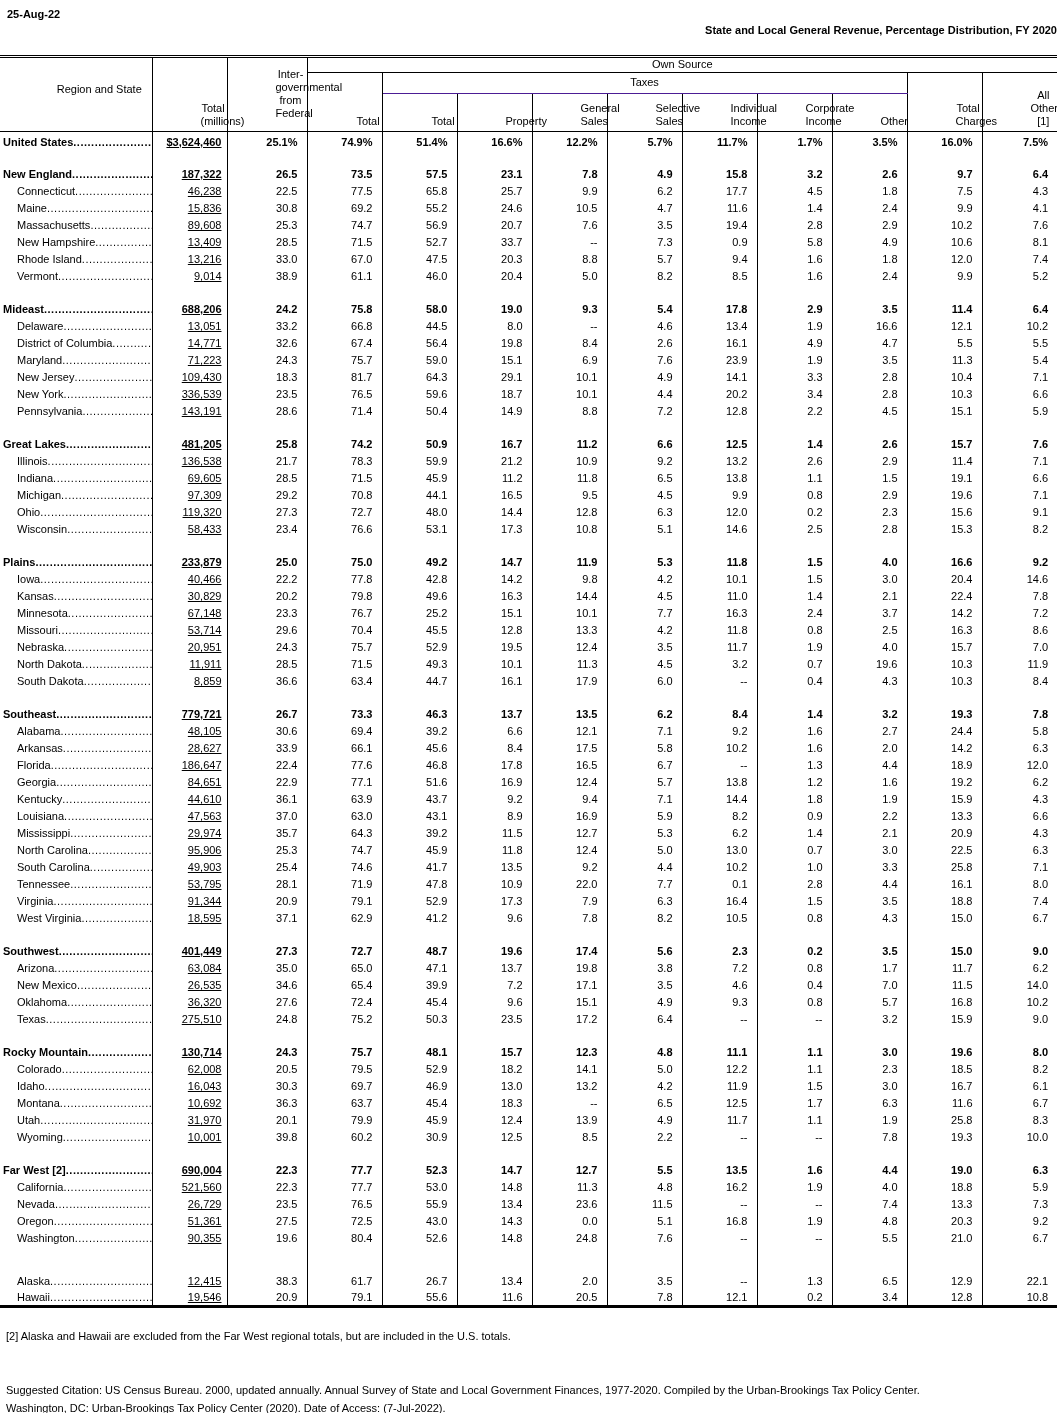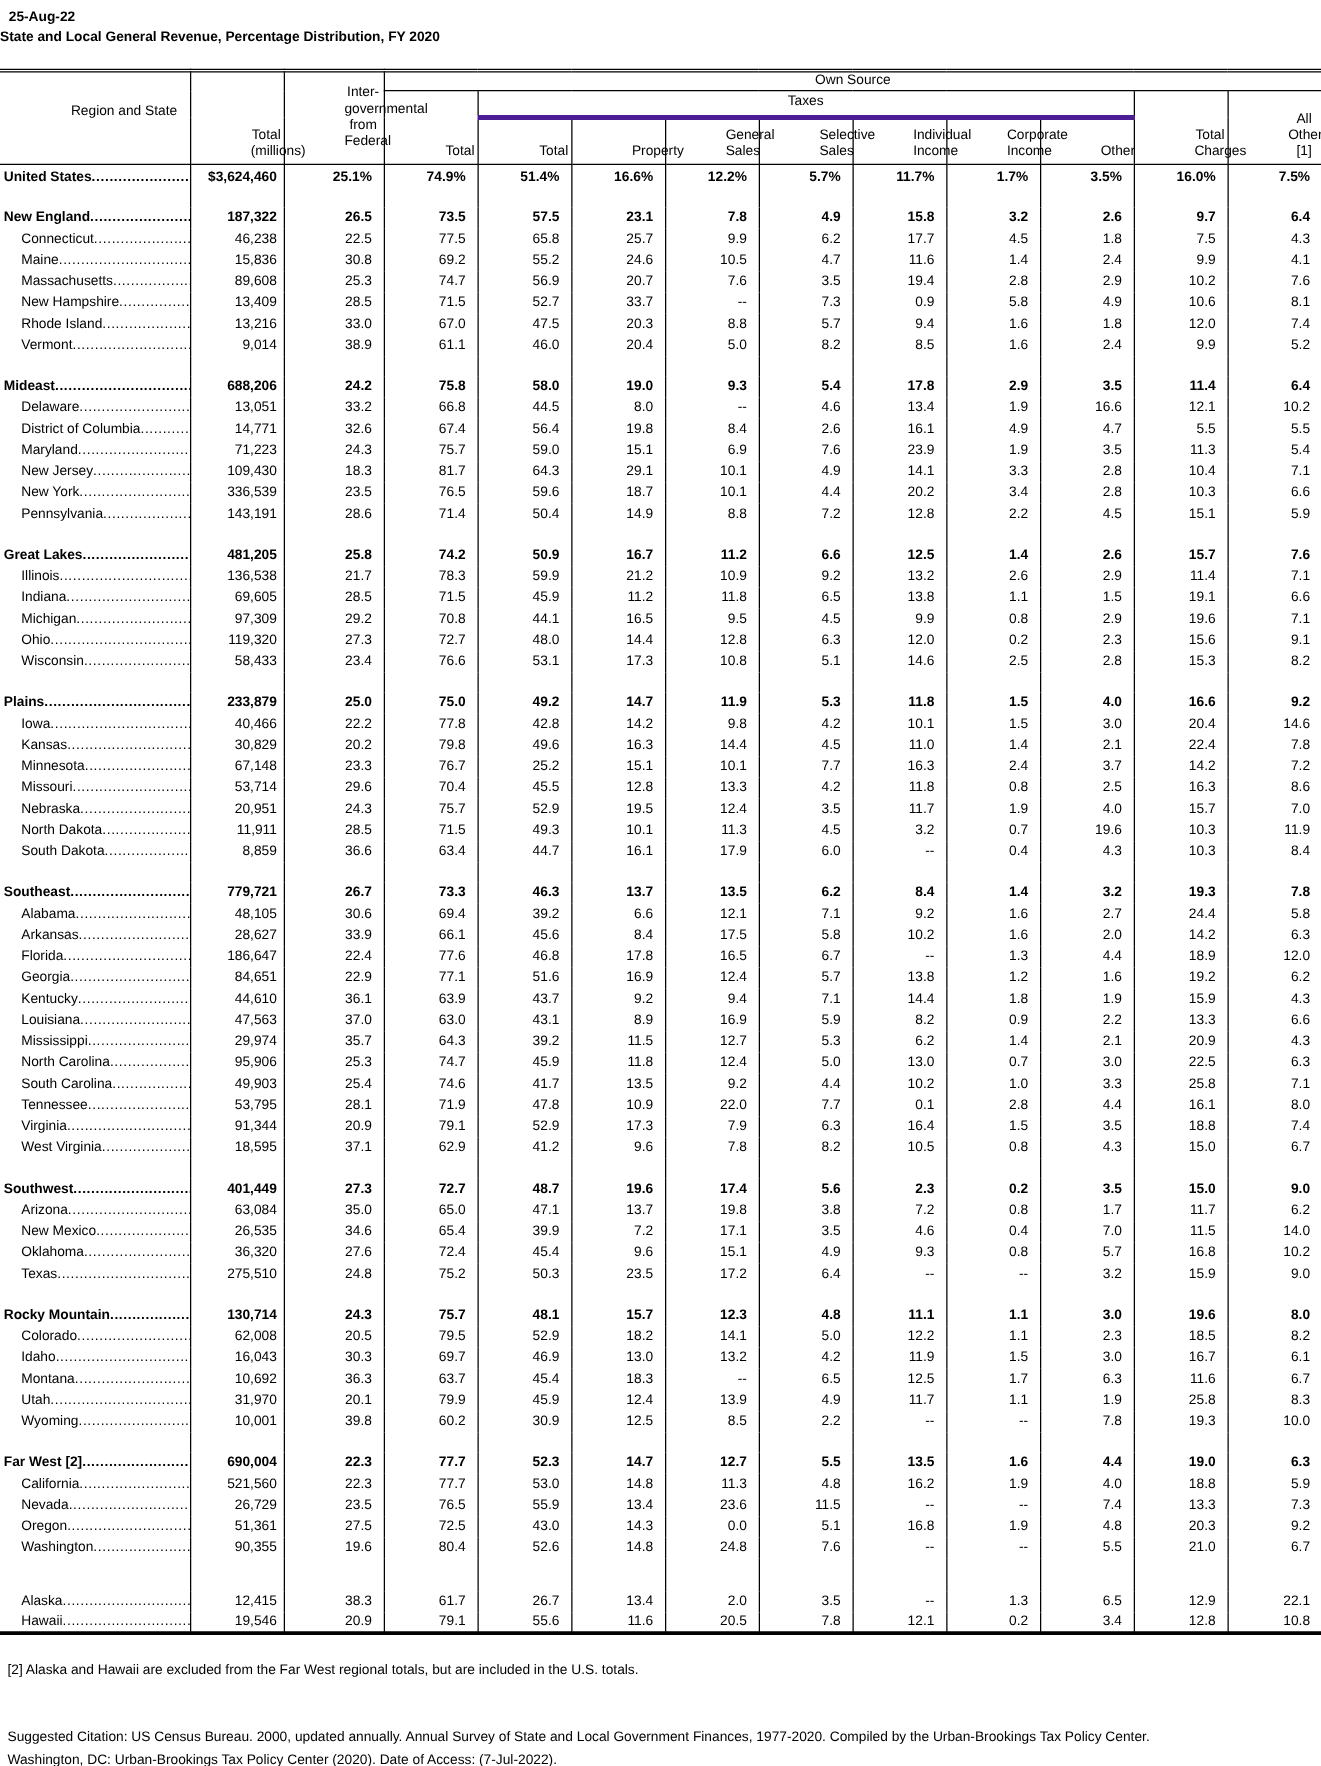--- a/index.html
+++ b/index.html
@@ -3,46 +3,46 @@
 <meta charset="utf-8">
 <style>
   * { box-sizing: border-box; }
   html, body { margin: 0; padding: 0; background: #fff; }
   .page {
     width: 1057px; height: 1413px; background: #fff; color: #000;
     font-family: "Liberation Sans", "DejaVu Sans", sans-serif;
     font-size: 11px; position: relative; overflow: hidden;
   }
   .date { position: absolute; top: 8px; left: 7px; font-weight: bold; }
-  .title { position: absolute; top: 24px; left: 0; width: 100%; text-align: left; font-weight: bold; }
+  .title { position: absolute; top: 24px; left: 0; width: 100%; text-align: right; font-weight: bold; }
   table.rev {
     position: absolute; top: 55px; left: 0;
     width: 1057px; table-layout: fixed; border-collapse: collapse;
     border-top: 3px double #000; border-bottom: 3px solid #000;
     font-size: 11px;
   }
   thead th {
     font-weight: normal; white-space: pre-line; text-align: center;
     vertical-align: bottom; padding: 0 1px 3px 1px; line-height: 13px;
   }
   tr.hA { height: 14px; }
   tr.hB { height: 21px; }
   tr.hC { height: 38px; }
   .vr { border-right: 1px solid #000; }
   .hb { border-bottom: 1px solid #000; padding-left: 48px; }
   th.h-region { vertical-align: middle; padding-bottom: 10px; }
   th.h-fed { vertical-align: middle; padding-bottom: 1px; }
   th.h-ownsource { vertical-align: middle; border-bottom: 1px solid #000; padding-bottom: 1px; }
-  th.h-taxes { vertical-align: middle; border-bottom: 4px solid #4c1d95; border-right: 1px solid #000; padding-bottom: 2px; }
+  th.h-taxes { vertical-align: middle; border-bottom: 1px solid #4c1d95; border-right: 1px solid #000; padding-bottom: 2px; }
   tbody td { border-right: 1px solid #000; vertical-align: middle; padding: 0; }
   tbody td:last-child { border-right: none; }
   .data-row td { height: 17px; }
   tr.us td { height: 20px; }
   td.num { text-align: right; padding-right: 9px; font-variant-numeric: tabular-nums; }
-  td.c2 { padding-right: 5px; }
+  td.c2 { padding-right: 5px; text-decoration: underline; }
   tr.us, tr.region { font-weight: bold; }
   td.lblcell { overflow: hidden; }
   .lbl { display: flex; align-items: baseline; width: 100%; }
   .nm { white-space: nowrap; }
   .dots { flex: 1 1 auto; overflow: hidden; white-space: nowrap; }
   .dots::after { content: "......................................................................"; letter-spacing: 0.5px; }
   tr.us td.lblcell, tr.region td.lblcell { padding-left: 3px; }
   tr.state td.lblcell { padding-left: 17px; }
   tr.spacer td { height: auto; }
   .footnotes { position: absolute; top: 1327px; left: 6px; line-height: 18px; }

